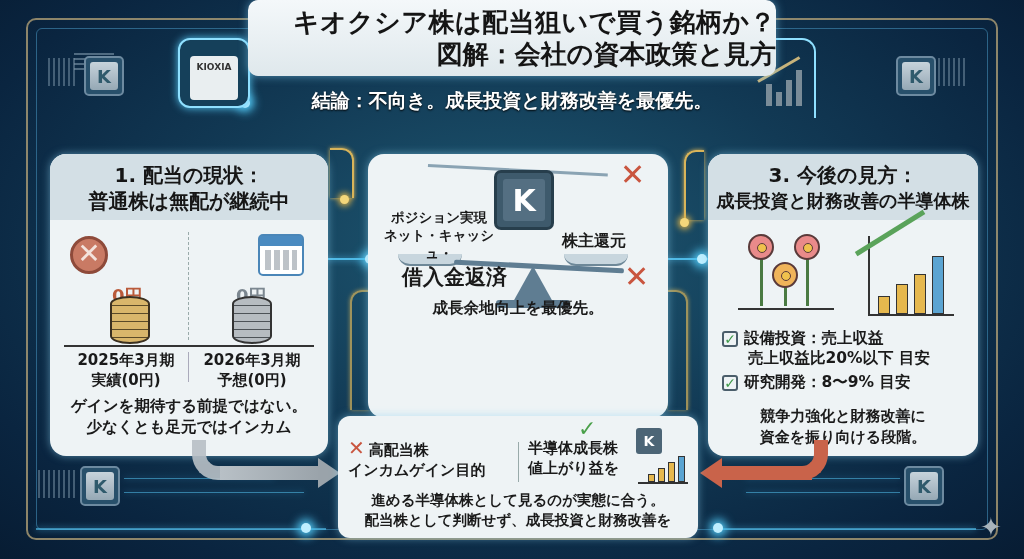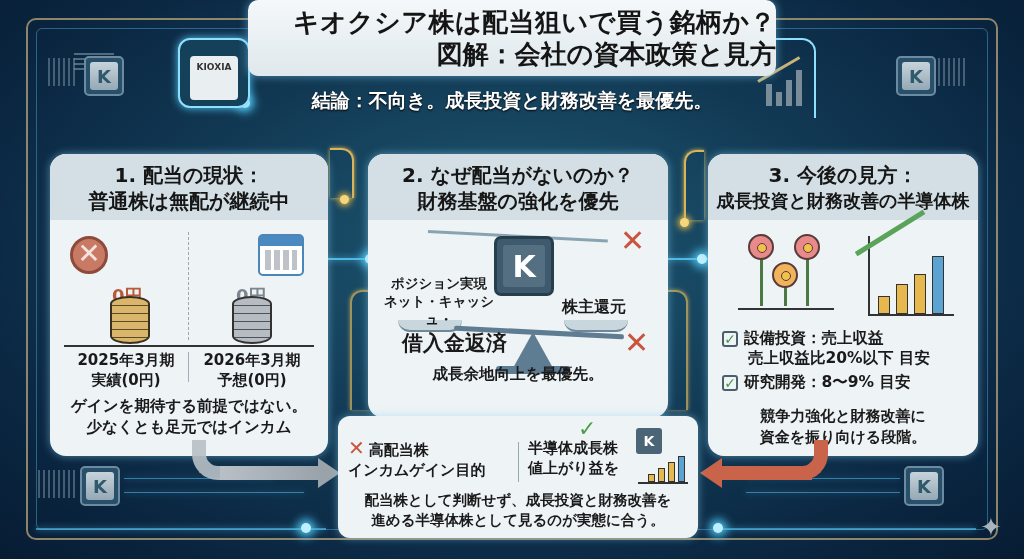--- a/index.html
+++ b/index.html
@@ -258,24 +258,20 @@
       <div>予想(0円)</div>
     </div>
     <div class="note">
       <div>ゲインを期待する前提ではない。</div>
       <div>少なくとも足元ではインカム</div>
     </div>
   </div>
 </div>
 
 <div class="panel p2">
-  <div class="head">
-    <div>2. なぜ配当がないのか？</div>
-    <div>財務基盤の強化を優先</div>
-  </div>
   <div class="p2-body">
     <div class="beam"></div>
     <div class="pan" style="left:30px;top:100px;"></div>
     <div class="pan" style="left:196px;top:100px;"></div>
     <div class="seesaw"></div>
     <div class="fulcrum"></div>
     <div class="fulcrum-base"></div>
     <div class="chip2">
         <div class="k">K</div>
       </div>
@@ -348,18 +344,18 @@
     <div>値上がり益を</div>
   </div>
   <div class="mini-chip">K</div>
   <div class="mini-bars">
     <div style="position:absolute;left:10px;bottom:0;width:7px;height:8px;background:#e6b84e;border:1px solid #333"></div>
     <div style="position:absolute;left:20px;bottom:0;width:7px;height:14px;background:#e6b84e;border:1px solid #333"></div>
     <div style="position:absolute;left:30px;bottom:0;width:7px;height:20px;background:#e6b84e;border:1px solid #333"></div>
     <div style="position:absolute;left:40px;bottom:0;width:7px;height:26px;background:#5ba4d2;border:1px solid #333"></div>
   </div>
   <div class="bottom">
+    <div>進める半導体株として見るのが実態に合う。</div>
     <div>配当株として判断せず、成長投資と財務改善を</div>
-    <div>進める半導体株として見るのが実態に合う。</div>
   </div>
 </div>
 
 <div class="sparkle">✦</div>
 
 </body></html>

